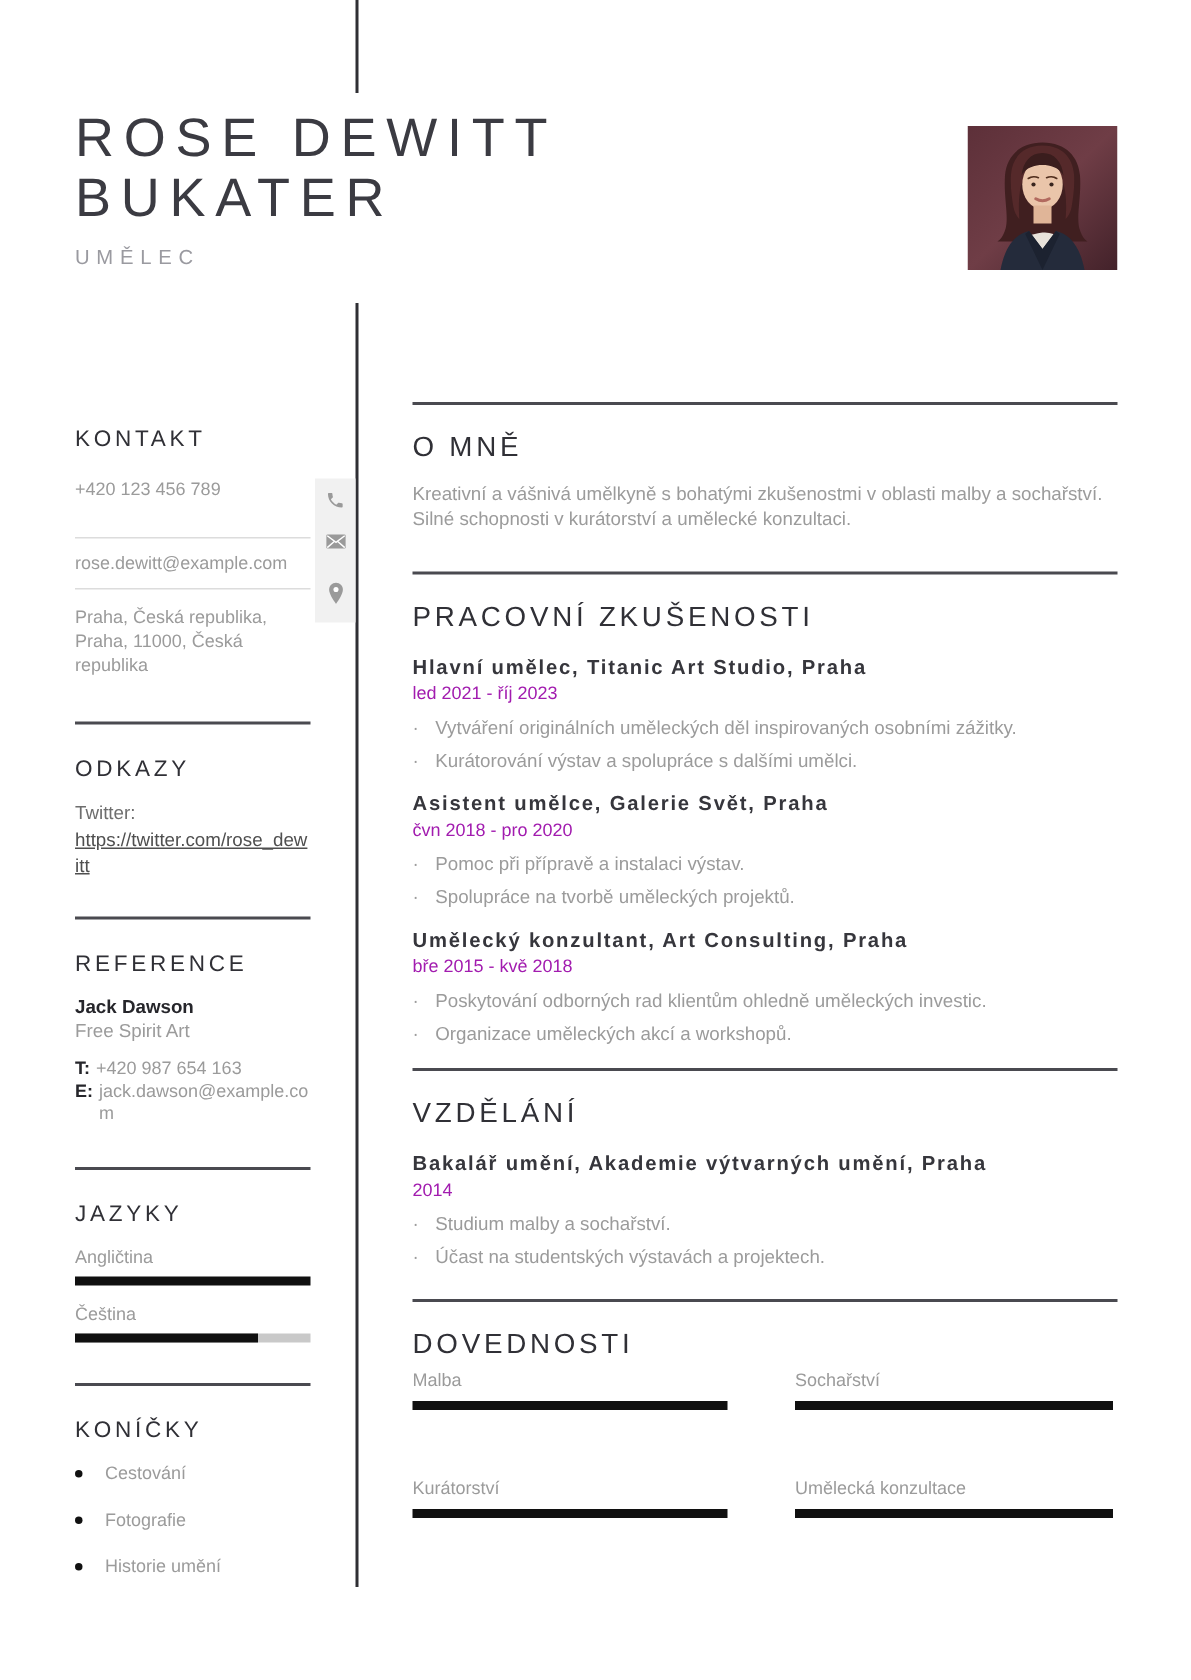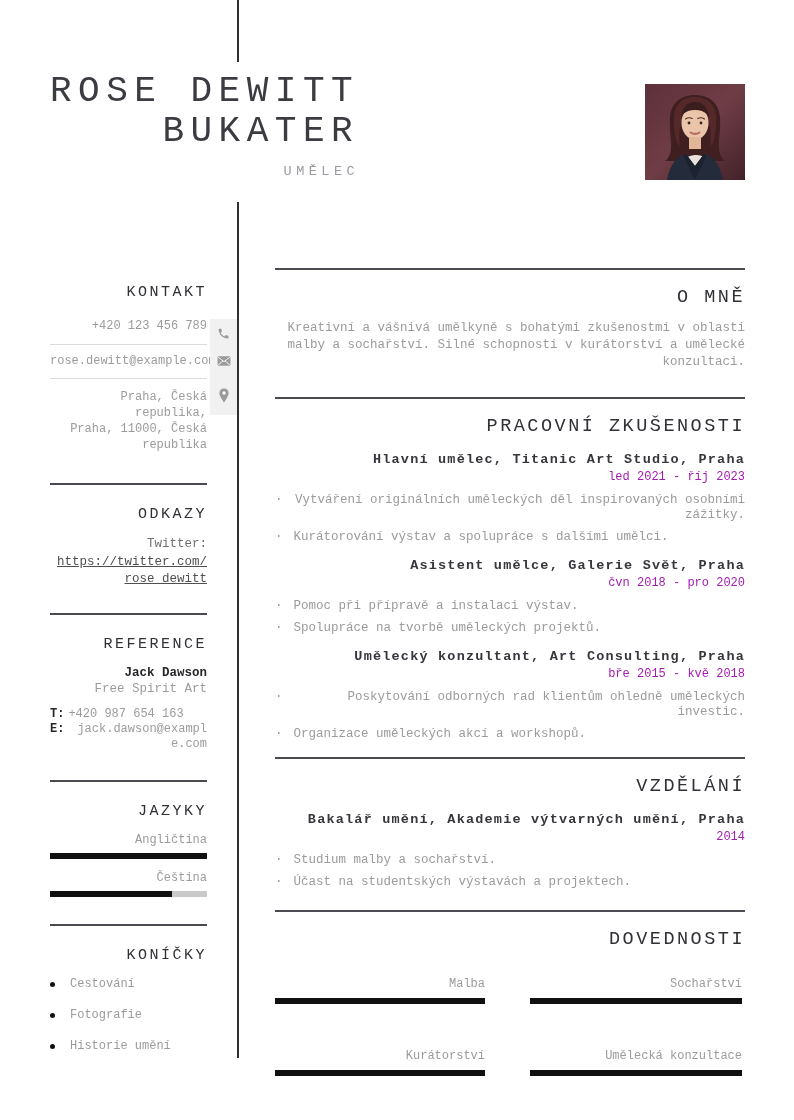--- a/index.html
+++ b/index.html
@@ -1,17 +1,17 @@
 <!DOCTYPE html>
 <html><head>
 <meta charset="utf-8">
 <style>
   html,body{margin:0;padding:0;background:#ffffff;}
   .page{position:relative;width:794px;height:1120px;background:#ffffff;overflow:hidden;
-        font-family:Liberation Mono, monospace;color:#3a3a40;text-align:right;}
+        font-family:Liberation Sans, sans-serif;color:#3a3a40;}
 
   
   .vline-top{position:absolute;left:237px;top:0;width:2px;height:62px;background:#2f2f34;}
   .vline-main{position:absolute;left:237px;top:202px;width:2px;height:856px;background:#2f2f34;}
 
   
   .header{position:absolute;left:50px;top:72px;}
   .name{font-size:36px;font-weight:300;letter-spacing:6.5px;line-height:40px;color:#3b3b42;}
   .subtitle{margin-top:12px;font-size:13.5px;letter-spacing:4.5px;color:#9a9aa0;}
   .photo{position:absolute;left:645px;top:84px;width:100px;height:96px;}
@@ -19,21 +19,21 @@
   
   .sidebar{position:absolute;left:50px;top:284px;width:157px;}
   .side-heading{font-size:15px;letter-spacing:2.5px;font-weight:400;color:#303036;margin:0 0 13px;}
   .contact-block{position:relative;}
   .icon-strip{position:absolute;left:160px;top:35px;width:27px;height:96px;background:#f1f1f1;
               display:flex;flex-direction:column;}
   .icon-cell{display:flex;align-items:center;justify-content:center;}
   .icon-cell.c1{height:28px}.icon-cell.c2{height:28px}.icon-cell.c3{height:40px}
   .c-row{font-size:12px;color:#9b9b9b;}
   .c-row.b{border-bottom:1px solid #dcdcdc;}
-  .c-row.r1{padding:5px 0 11px;}
+  .c-row.r1{padding:5px 0 25px;}
   .c-row.r2{padding:9px 0 10px;}
   .c-row.r3{padding:10px 0 0;line-height:16px;}
 
   .s-section{border-top:2px solid #4a4a50;padding-top:21px;}
   .sec-odkazy{margin-top:30px;}
   .sec-reference{margin-top:26px;}
   .sec-jazyky{margin-top:28px;}
   .sec-konicky{margin-top:27px;}
 
   .link-item{margin-bottom:13px;}
@@ -64,21 +64,21 @@
   .sec-zkusenosti{margin-bottom:15px;}
   .sec-vzdelani{margin-bottom:20px;}
   .about{margin-top:12px;font-size:12.5px;line-height:17px;color:#9b9b9b;}
   .jobs{margin-top:15px;}
   .job{margin-bottom:13px;}
   .job-title{font-size:13.5px;font-weight:600;letter-spacing:1.2px;color:#36363c;line-height:16px;}
   .job-dates{font-size:12px;color:#a21caf;margin-top:2px;}
   .bullets{margin-top:9px;}
   .bullet{display:flex;margin-bottom:7px;font-size:12.5px;color:#9b9b9b;line-height:15px;}
   .bullet-dot{margin-right:11px;flex:none;color:#9b9b9b;}
-  .skills{margin-top:27px;display:grid;grid-template-columns:210px 212px;column-gap:48px;row-gap:15px;gap:45px;}
+  .skills{margin-top:6px;display:grid;grid-template-columns:210px 212px;column-gap:48px;row-gap:15px;gap:45px;}
   .skill-label{font-size:12px;color:#9b9b9b;margin-bottom:7px;}
 </style>
 </head>
 <body>
 
 <div class="page">
 
   <div class="vline-top"></div>
   <div class="vline-main"></div>
 

